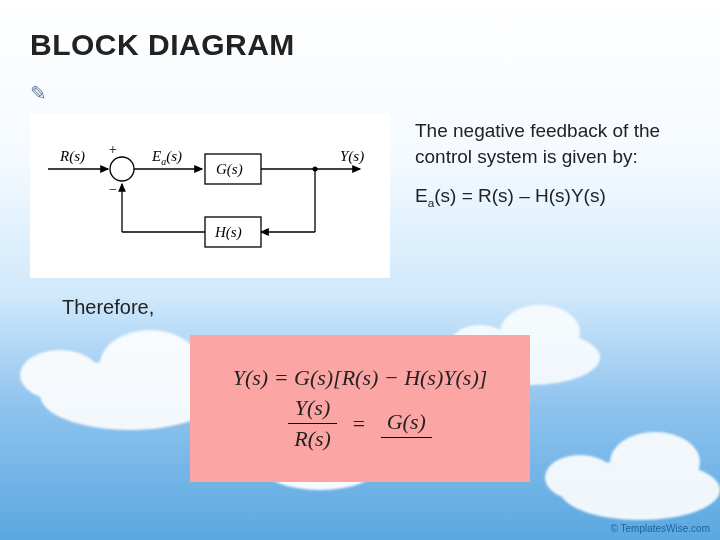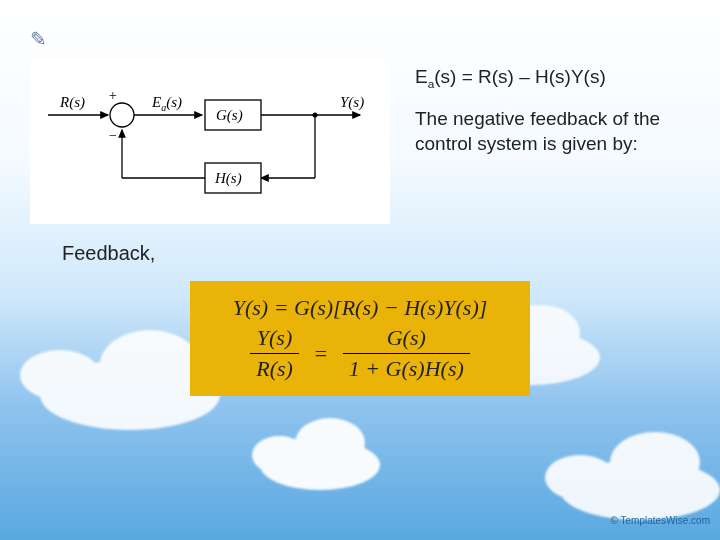--- a/index.html
+++ b/index.html
@@ -40,41 +40,42 @@
   .subtitle { font-size:21px; }
 
   .content-row { display:flex; gap:25px; margin-top:4px;}
   .diagram-wrap { background:#fff; padding:0; display:inline-block; }
   .right-col { flex:1; font-size:19px; line-height:1.35; padding-top:4px;}
   .right-col p { margin-bottom:14px; }
   .sub { font-size:.62em; vertical-align: sub; }
 
   .therefore { font-size:20px; margin-top:18px; margin-left:32px;}
 
-  .equations { margin-top:16px; text-align:center; background:#eab308; width:340px; margin-left:auto; margin-right:auto; padding:10px 14px;}
+  .equations { margin-top:16px; text-align:center; background:#fca5a5; width:340px; margin-left:auto; margin-right:auto; padding:26px 14px;}
   .eq-line { font-family: 'Times New Roman', Times, serif; font-size:22px; font-style: italic; margin:4px 0;}
   .frac { display:inline-block; text-align:center; vertical-align: middle; padding:0 3px;}
   .frac .num { display:block; border-bottom:1.2px solid #000; padding:0 6px 2px;}
   .frac .den { display:block; padding:2px 6px 0;}
   .eqsign { vertical-align: middle; padding:0 6px;}
 
-  .watermark { position:absolute; right:10px; bottom:14px; font-size:10px; color:#0b4f86; opacity:.8; z-index:3;}
+  .watermark { position:absolute; right:10px; bottom:6px; font-size:10px; color:#0b4f86; opacity:.8; z-index:3;}
 
   
   .diagram-svg text { font-family: 'Times New Roman', serif; font-style: italic; }
 </style>
 </head>
 <body>
 
 <div class="cloud c1"></div>
 <div class="cloud c2"></div>
 <div class="cloud c3"></div>
 <div class="cloud c4"></div>
 
 <div class="slide">
+  <h1>BLOCK DIAGRAM</h1>
 
   <div class="subtitle-row">
     <span class="bullet-glyph">✎</span>
   </div>
 
   <div class="content-row">
     <div class="diagram-wrap">
       <svg class="diagram-svg" width="360" height="160" viewBox="0 0 360 160">
         <defs>
           <marker id="arr" markerWidth="8" markerHeight="8" refX="6" refY="3" orient="auto">
@@ -107,38 +108,37 @@
 
         <rect x="175" y="103" width="56" height="30" fill="#fff" stroke="#000" stroke-width="1.3"></rect>
         <text x="185" y="123" font-size="15">H(s)</text>
 
         <line x1="175" y1="118" x2="92" y2="118" stroke="#000" stroke-width="1.3"></line>
         <line x1="92" y1="118" x2="92" y2="70" stroke="#000" stroke-width="1.3" marker-end="url(#arr)"></line>
       </svg>
     </div>
 
     <div class="right-col">
+      <p>The negative feedback of the control system is given by:</p>
       <p>
         <span>E</span><span class="sub">a</span><span>(s) = R(s) – H(s)Y(s)</span>
       </p>
-      <p>The negative feedback of the control system is given by:</p>
     </div>
   </div>
 
-  <div class="therefore">Feedback,</div>
+  <div class="therefore">Therefore,</div>
 
   <div class="equations">
     <div class="eq-line">Y(s) = G(s)[R(s) − H(s)Y(s)]</div>
     <div class="eq-line">
       <span class="frac">
         <span class="num">Y(s)</span>
         <span class="den">R(s)</span>
       </span>
       <span class="eqsign">=</span>
       <span class="frac">
         <span class="num">G(s)</span>
-        <span class="den">1 + G(s)H(s)</span>
       </span>
     </div>
   </div>
 </div>
 
 <div class="watermark">© TemplatesWise.com</div>
 
 </body></html>

